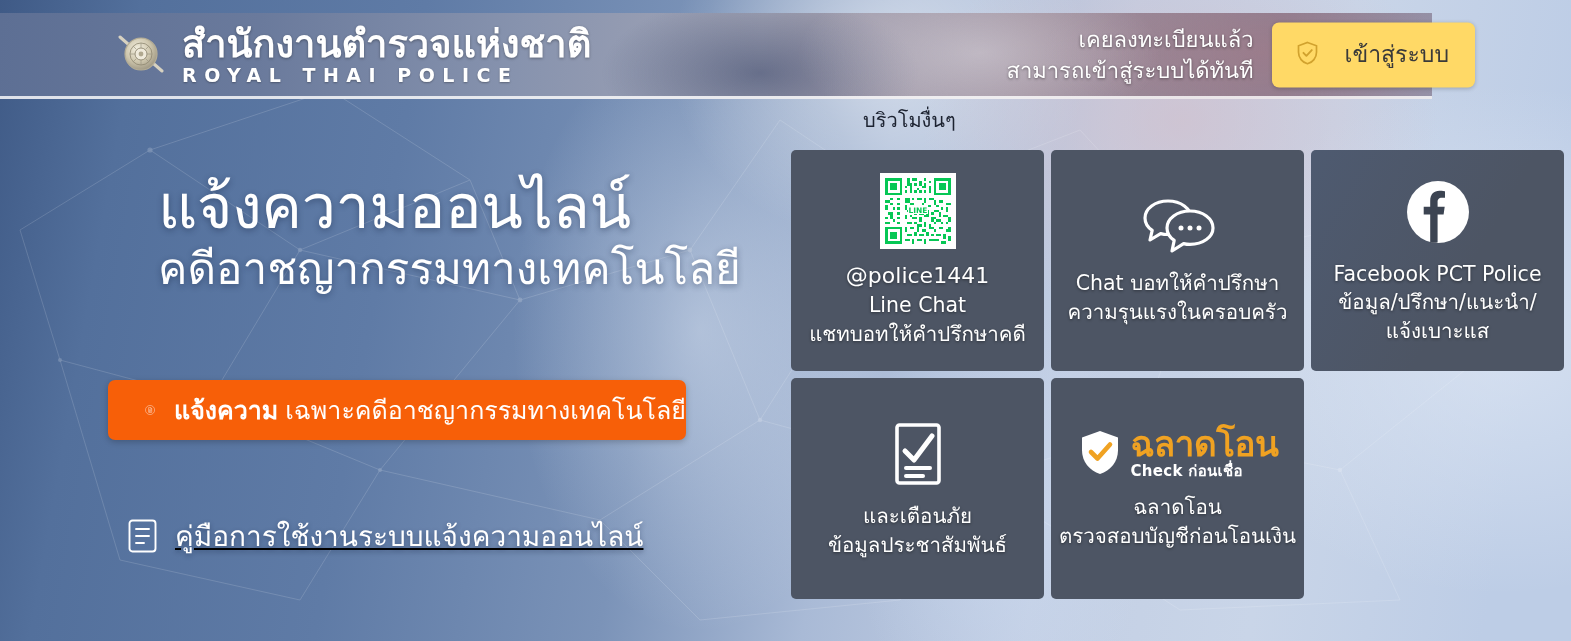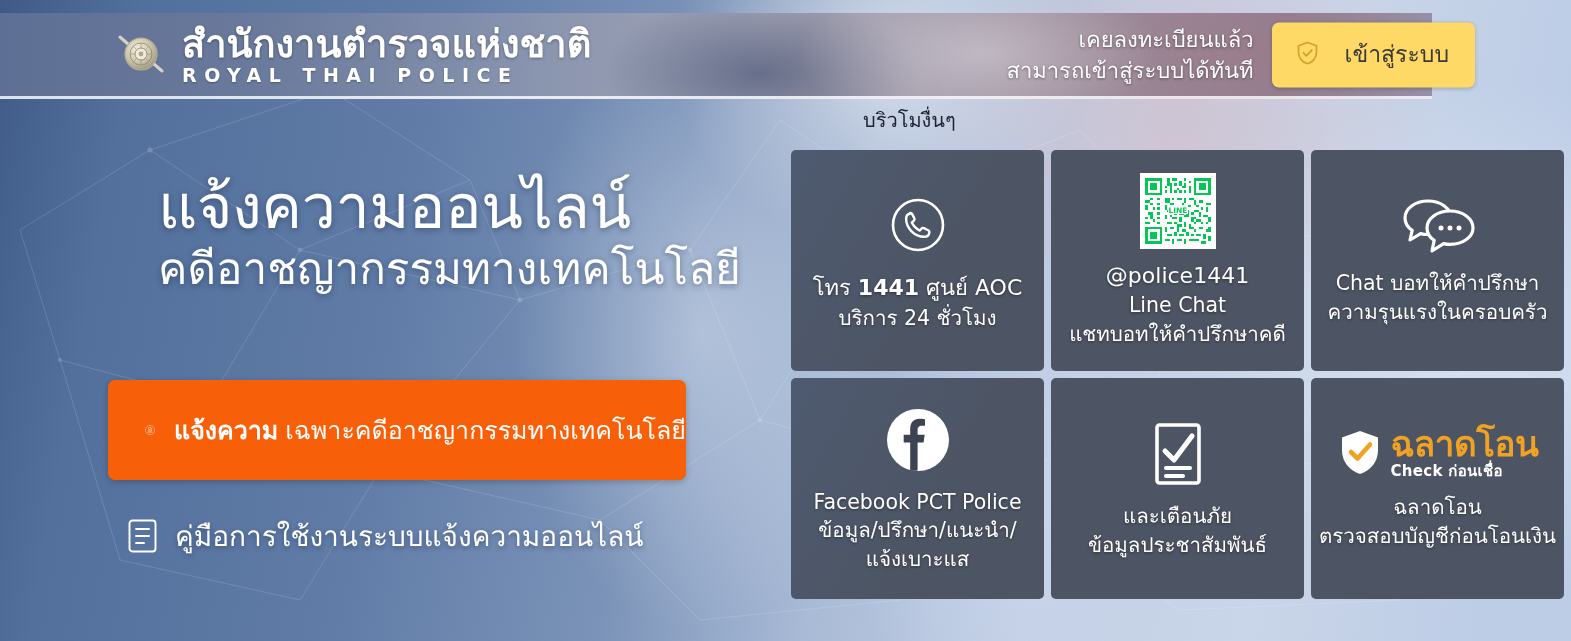--- a/index.html
+++ b/index.html
@@ -145,39 +145,40 @@
     color: #ffffff;
     line-height: 1.12;
     margin-top: 6px;
     text-shadow: 0 2px 6px rgba(25,40,70,0.45);
     white-space: nowrap;
   }
 
   .report-btn {
     position: absolute;
     left: 108px; top: 380px;
-    width: 578px; height: 100px;
+    width: 578px; height: 60px;
     background: #f75f08;
     border: none; border-radius: 7px;
     display: flex; align-items: center;
     padding-left: 37px;
     gap: 19px;
     cursor: pointer;
     z-index: 4;
     box-shadow: 0 2px 6px rgba(0,0,0,0.22);
   }
   .report-btn-text { font-size: 25px; color: #ffffff; white-space: nowrap; }
   .report-btn-text b { font-weight: 700; }
 
   .manual-link {
     position: absolute;
     left: 128px; top: 514px;
     display: flex; align-items: center; gap: 18px;
     z-index: 4;
     cursor: pointer;
+    text-decoration: underline;
   }
   .manual-label {
     font-size: 28px; color: #ffffff; font-weight: 300;
     text-shadow: 0 2px 5px rgba(25,40,70,0.45);
     white-space: nowrap;
   }
 
   
   .services {
     position: absolute;
@@ -376,35 +377,20 @@
       <line x1="8" y1="24" x2="16" y2="24" stroke="#ffffff" stroke-width="1.9" stroke-linecap="round"></line>
     </svg>
     <span class="manual-label">คู่มือการใช้งานระบบแจ้งความออนไลน์</span>
   </div>
 
   <div class="services">
     <div class="services-title">บริวโมงื่นๆ</div>
 
     <div class="cards-grid">
 
-      <div class="card tinted">
-        <div class="card-icon">
-          <svg width="72" height="72" viewBox="0 0 72 72" fill="none">
-            <circle cx="36" cy="36" r="25" stroke="#ffffff" stroke-width="2.6" fill="none"></circle>
-            <path d="M28.5 24.5 c-2.6 0.4 -4.4 2.6 -4.4 5.3 c0 9.4 8.6 18 18 18 c2.8 0 5 -1.9 5.3 -4.5
-                     c0.1 -0.9 -0.4 -1.7 -1.2 -2.1 l-4.3 -2.1 c-0.9 -0.4 -1.9 -0.2 -2.5 0.6 l-1.6 1.9
-                     c-3.5 -1.8 -6.3 -4.6 -8 -8.1 l1.9 -1.6 c0.8 -0.6 1 -1.7 0.6 -2.6 l-2.1 -4.2
-                     c-0.4 -0.8 -1.2 -1.2 -2.1 -1.1 Z" stroke="#ffffff" stroke-width="2.4" fill="none" stroke-linejoin="round"></path>
-          </svg>
-        </div>
-        <div class="card-lines">
-          <div class="card-line big"><span>โทร </span><b>1441</b><span> ศูนย์ AOC</span></div>
-          <div class="card-line">บริการ 24 ชั่วโมง</div>
-        </div>
-      </div>
 
       <div class="card">
         <div class="card-icon">
           <div class="qr-wrap">
             <svg class="qr-canvas" viewBox="0 0 29 29" shape-rendering="crispEdges">
               <rect width="29" height="29" fill="#ffffff"></rect>
               <g fill="#06c755">
 
                 <path d="M1 1h7v7h-7z"></path>
                   <path d="M2 2h5v5h-5z" fill="#ffffff"></path>

